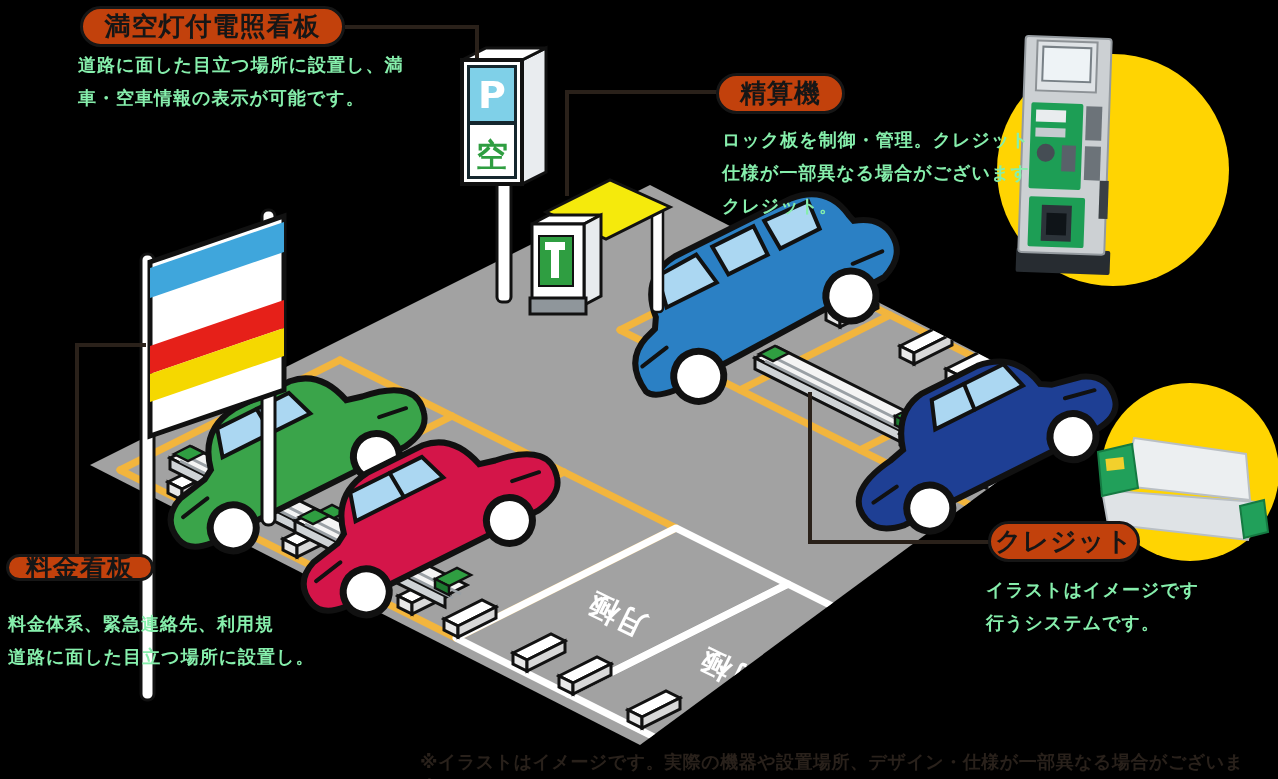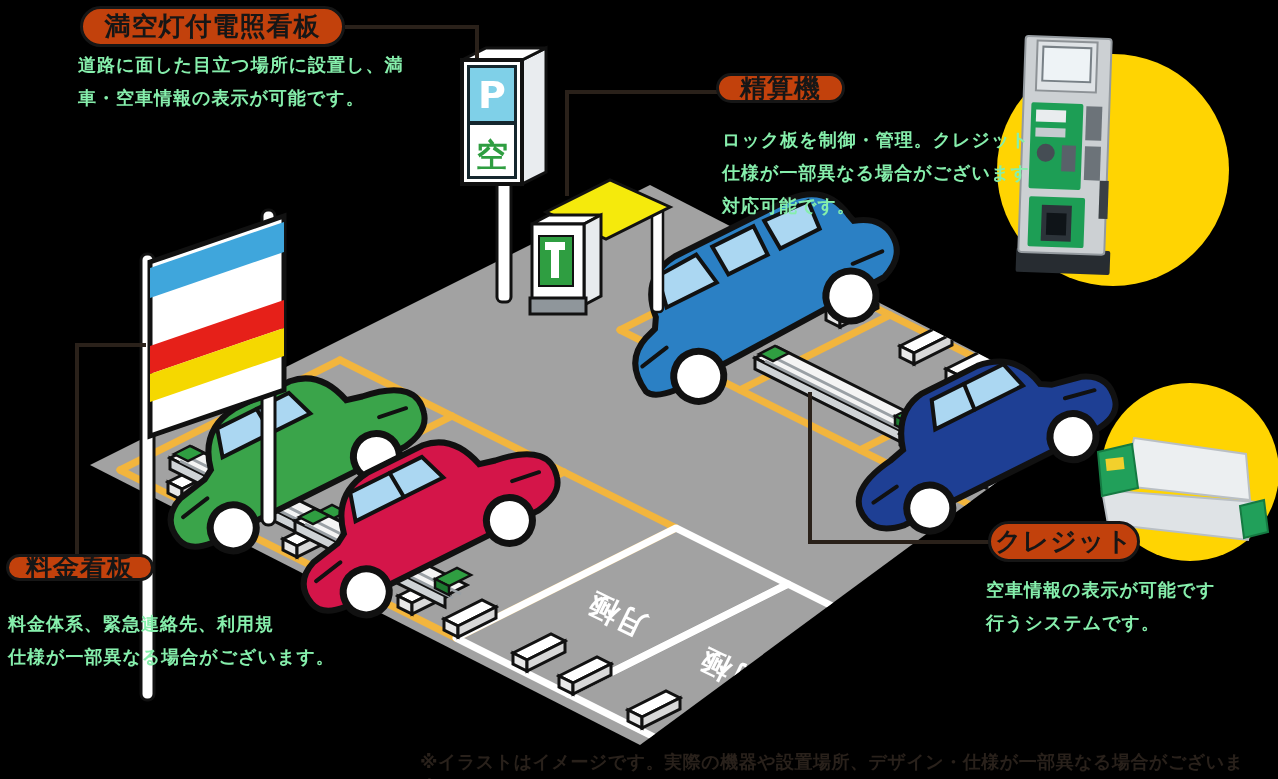--- a/index.html
+++ b/index.html
@@ -197,43 +197,43 @@
       <polyline points="345,27 477,27 477,58"></polyline>
       <polyline points="718,92 567,92 567,196"></polyline>
       <polyline points="77,556 77,345 146,345"></polyline>
       <polyline points="810,392 810,542 990,542"></polyline>
     </g>
   </svg>
 
   <div class="pill" style="left:80px;top:6px;width:265px;height:41px;">
     <span>満空灯付電照看板</span>
   </div>
-  <div class="pill" style="left:716px;top:73px;width:129px;height:30px;font-family:Liberation Serif, serif;">
+  <div class="pill" style="left:716px;top:73px;width:129px;height:41px;font-family:Liberation Serif, serif;">
     <span>精算機</span>
   </div>
   <div class="pill" style="left:6px;top:554px;width:148px;height:27px;">
     <span>料金看板</span>
   </div>
   <div class="pill" style="left:988px;top:521px;width:152px;height:41px;">
     <span>クレジット</span>
   </div>
 
   <div class="desc" style="left:78px;top:48px;">
     <div>道路に面した目立つ場所に設置し、満</div>
     <div>車・空車情報の表示が可能です。</div>
   </div>
   <div class="desc" style="left:722px;top:123px;">
     <div>ロック板を制御・管理。クレジット</div>
     <div>仕様が一部異なる場合がございます</div>
-    <div>対応可能です。</div>
+    <div>クレジット。</div>
   </div>
   <div class="desc" style="left:8px;top:607px;">
     <div>料金体系、緊急連絡先、利用規</div>
-    <div>仕様が一部異なる場合がございます。</div>
+    <div>道路に面した目立つ場所に設置し。</div>
   </div>
   <div class="desc" style="left:986px;top:573px;">
-    <div>空車情報の表示が可能です</div>
+    <div>イラストはイメージです</div>
     <div>行うシステムです。</div>
   </div>
 
   <div id="footnote">※イラストはイメージです。実際の機器や設置場所、デザイン・仕様が一部異なる場合がございます。</div>
 
 </div>
 
 </body></html>

